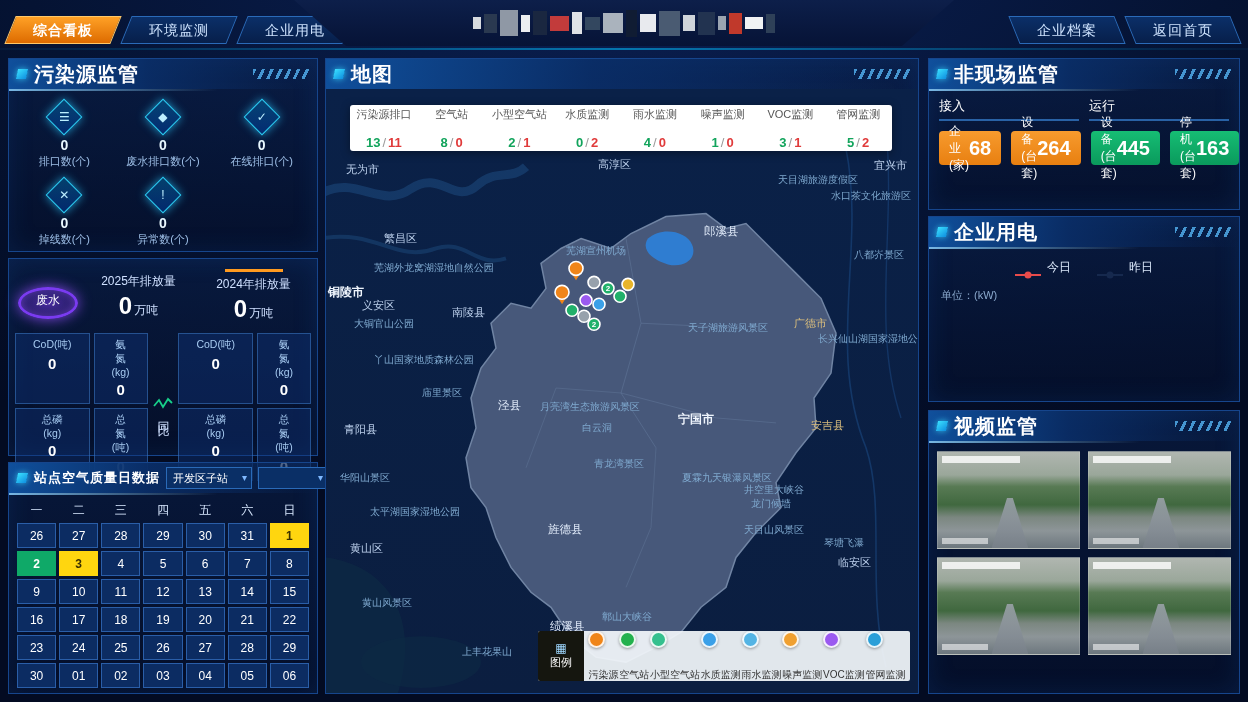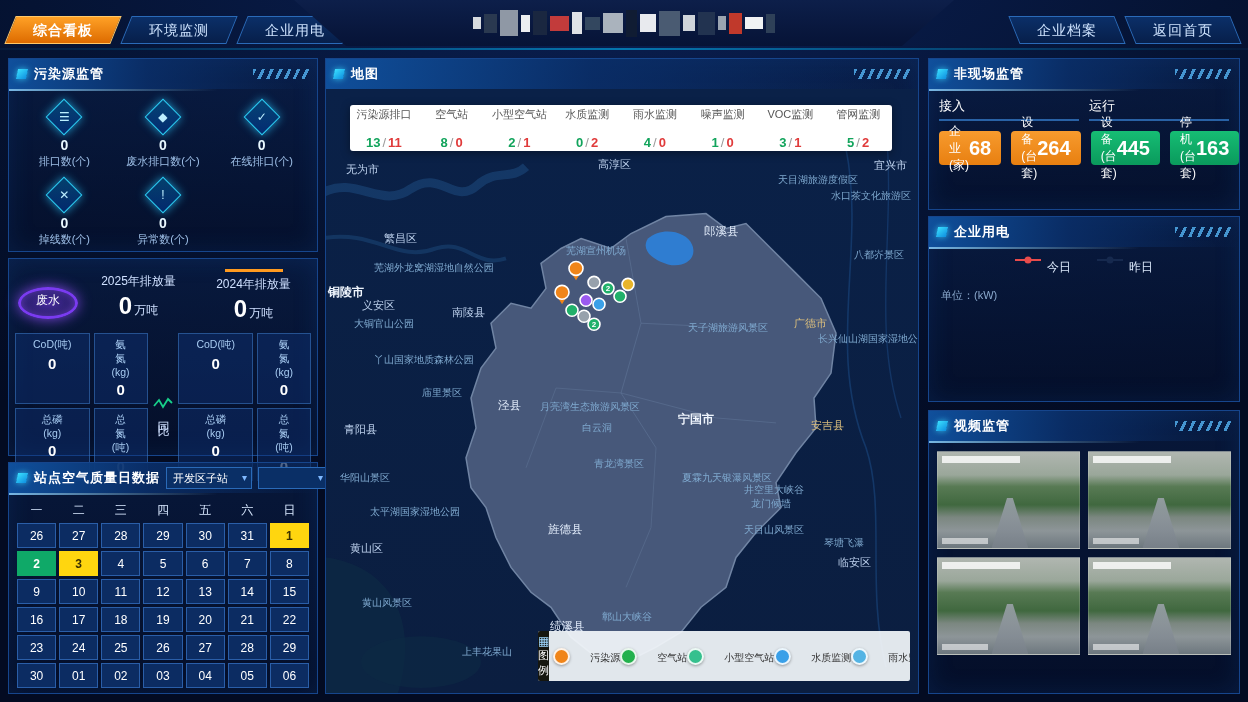--- a/index.html
+++ b/index.html
@@ -28,21 +28,21 @@
 
   
   .panel{position:absolute;background:linear-gradient(180deg,rgba(10,31,72,.62),rgba(5,16,44,.72));
        border:1px solid #16458c;box-shadow:inset 0 0 24px rgba(20,90,180,.18);box-sizing:border-box;}
   .phead{position:relative;height:30px;display:flex;align-items:center;padding:0 8px;
        background:linear-gradient(90deg,rgba(16,82,160,.95) 0%,rgba(10,47,106,.85) 45%,rgba(10,47,106,0) 100%);}
   .phead::after{content:"";position:absolute;left:0;bottom:-2px;height:2px;width:68%;
        background:linear-gradient(90deg,rgba(140,210,255,.85),rgba(140,210,255,0));}
   .hicon{width:10px;height:10px;background:linear-gradient(135deg,#3ae0ff,#0f8fe0);
        transform:skewX(-12deg);margin-right:7px;box-shadow:0 0 6px rgba(60,220,255,.8);flex:0 0 auto;}
-  .htitle{font-size:13px;font-weight:bold;letter-spacing:1px;color:#fff;white-space:nowrap;}
+  .htitle{font-size:20px;font-weight:bold;letter-spacing:1px;color:#fff;white-space:nowrap;}
   .hstripes{position:absolute;right:8px;top:10px;width:56px;height:10px;
        background:repeating-linear-gradient(115deg,rgba(90,190,255,.75) 0 3px,transparent 3px 8px);}
 
   #panel-pollution{left:8px;top:58px;width:310px;height:194px;}
   #panel-emission{left:8px;top:258px;width:310px;height:198px;}
   #panel-air{left:8px;top:462px;width:310px;height:232px;}
   #panel-map{left:325px;top:58px;width:594px;height:636px;}
   #panel-offsite{left:928px;top:58px;width:312px;height:152px;}
   #panel-power{left:928px;top:216px;width:312px;height:186px;}
   #panel-video{left:928px;top:410px;width:312px;height:284px;}
@@ -108,38 +108,38 @@
   .tleg-item{flex:1;display:flex;flex-direction:column;align-items:center;justify-content:center;cursor:pointer;}
   .tl{font-size:11px;color:#555;white-space:nowrap;}
   .tv{font-size:13px;font-weight:bold;margin-top:13px;}
   .tv .on{color:#12a45c;} .tv .sep{color:#999;font-weight:normal;padding:0 2px;} .tv .off{color:#e03a3a;}
   .map-bottomlegend{position:absolute;right:8px;bottom:12px;left:212px;height:50px;
        background:rgba(242,246,250,.93);border-radius:2px;display:flex;align-items:stretch;overflow:hidden;}
   .bl-title{width:46px;background:#15160f;color:#fff;display:flex;flex-direction:column;
        align-items:center;justify-content:center;font-size:11px;gap:1px;}
   .bl-title .bt-icon{color:#9fd8ff;font-size:12px;line-height:1;}
   .bl-items{flex:1;display:flex;align-items:center;justify-content:space-around;padding:0 4px;}
-  .bl-item{display:flex;flex-direction:row;align-items:flex-end;gap:20px;cursor:pointer;}
+  .bl-item{display:flex;flex-direction:column;align-items:flex-start;gap:20px;cursor:pointer;}
   .bl-item .dot{width:17px;height:17px;border-radius:50%;border:2px solid rgba(255,255,255,.9);
        box-shadow:0 1px 3px rgba(0,0,0,.35);box-sizing:border-box;}
   .bl-item .bll{font-size:10px;color:#333;white-space:nowrap;}
 
   
   .cols{display:flex;padding:8px 10px 2px;gap:10px;}
   .col-h{flex:1;font-size:13px;color:#fff;padding-bottom:4px;border-bottom:2px solid rgba(70,160,255,.55);}
   .cards{display:grid;grid-template-columns:1fr 1fr 1fr 1fr;gap:12px 10px;padding:8px 10px;}
   .card{height:34px;border-radius:4px;display:flex;align-items:center;justify-content:space-between;
        padding:0 10px;cursor:pointer;}
   .card.orange{background:linear-gradient(180deg,#f79b2e,#e87f10);}
   .card.green{background:linear-gradient(180deg,#16bd74,#0a9a5c);}
   .cl{font-size:12px;color:#fff;} .cv{font-size:20px;font-weight:bold;color:#fff;}
 
   
   .pw-legend{display:flex;justify-content:center;gap:26px;padding-top:12px;}
-  .pw-item{display:flex;align-items:flex-start;gap:6px;font-size:12px;color:#dbe8fa;cursor:pointer;}
+  .pw-item{display:flex;align-items:flex-end;gap:6px;font-size:12px;color:#dbe8fa;cursor:pointer;}
   .pw-mark{width:26px;height:2px;position:relative;}
   .pw-mark::after{content:"";position:absolute;left:50%;top:50%;width:7px;height:7px;border-radius:50%;
        transform:translate(-50%,-50%);background:inherit;}
   .pw-unit{font-size:11px;color:#8aa8cc;padding:12px 0 0 12px;}
 
   
   .vgrid{display:grid;grid-template-columns:1fr 1fr;gap:8px;padding:10px 8px;}
   .vthumb{height:96px;position:relative;overflow:hidden;border:1px solid rgba(255,255,255,.15);cursor:pointer;
        background:linear-gradient(180deg,#b0b6b0 0%,#9aa79a 24%,#587a54 36%,#40683f 55%,#7b8780 68%,#8d9598 82%,#6d777e 100%);}
   .vthumb .road{position:absolute;left:38%;bottom:0;width:26%;height:52%;opacity:.9;

